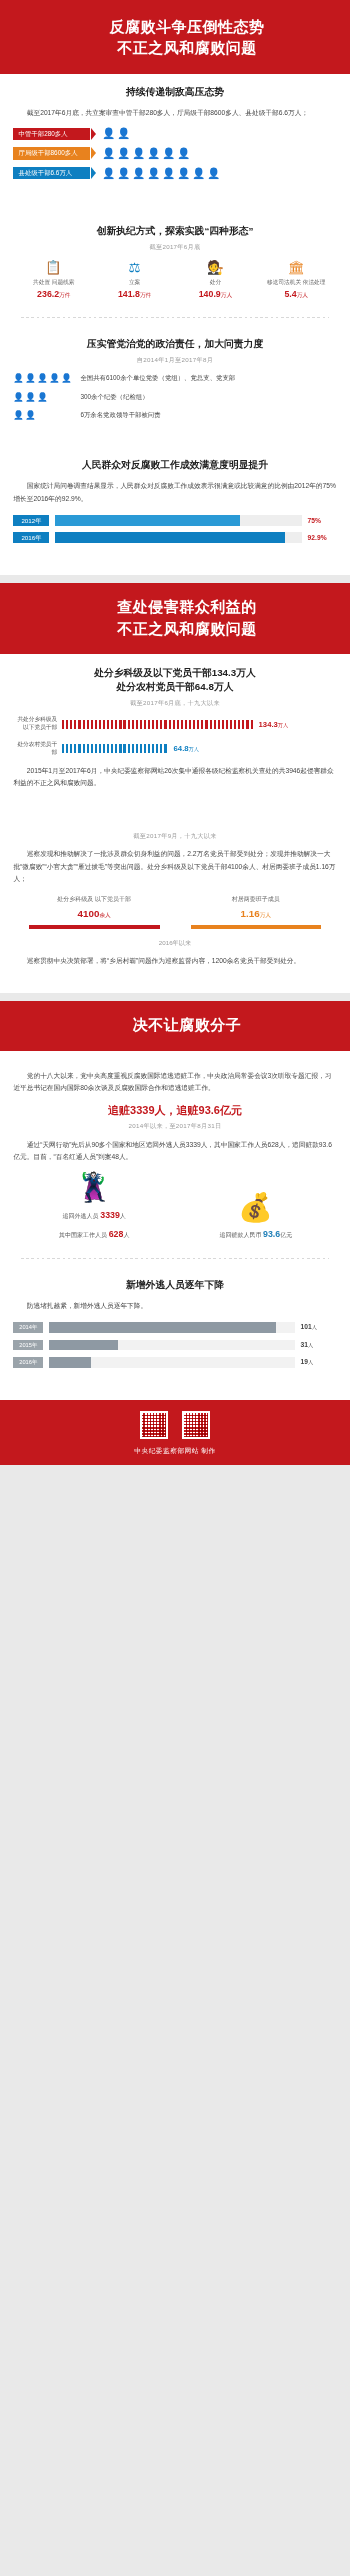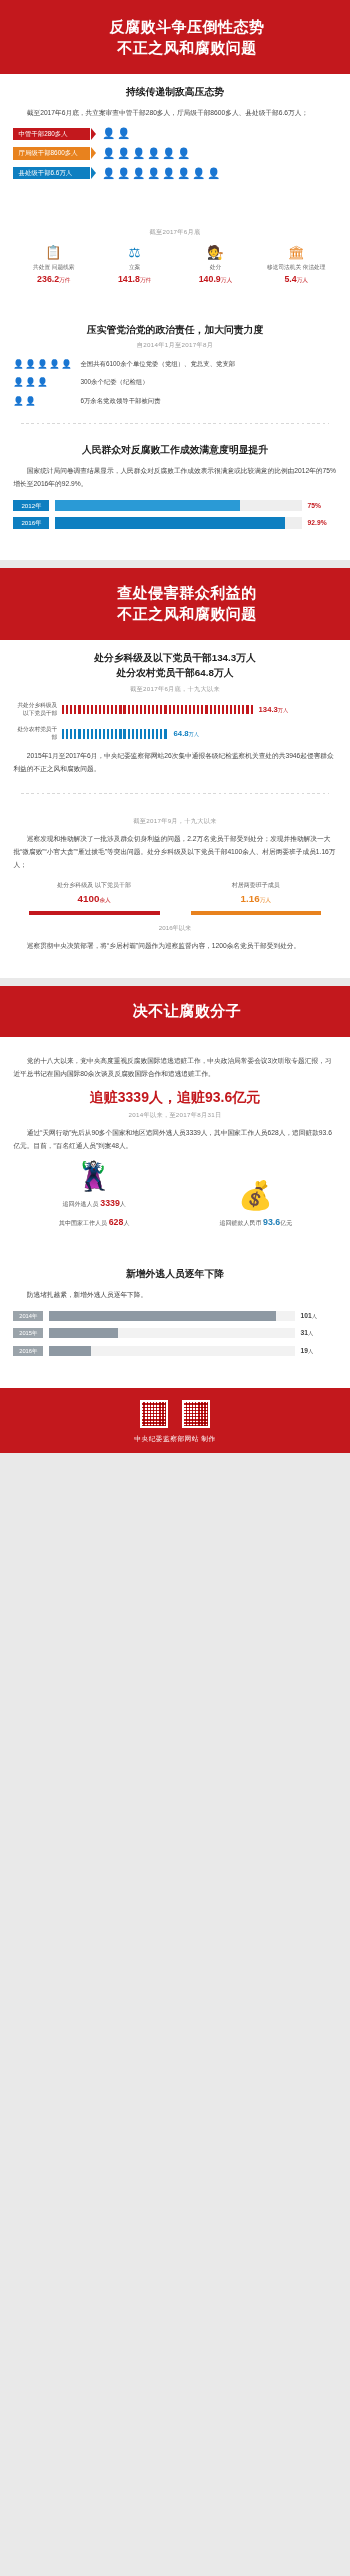--- a/index.html
+++ b/index.html
@@ -182,21 +182,21 @@
   .stat2-cap { font-size: 6px; color: #666; line-height: 1.6; }
   .stat2-val { font-size: 9.8px; font-weight: bold; color: #c3181d; margin-top: 3.1px; }
   .stat2-val.orange { color: #e8821e; }
   .stat2-val small { font-size: 5.7px; font-weight: normal; }
   .stat2-bar { height: 4.1px; background: #c3181d; margin: 5.2px 15.5px 0 15.5px; }
   .stat2-bar.orange { background: #e8821e; }
 
   
   .hl-center { text-align: center; margin-top: 8.2px; }
   .hl-center .y { font-size: 6.2px; color: #9a9a9a; }
-  .hl-big { font-size: 14px; font-weight: bold; color: #c3181d; }
+  .hl-big { font-size: 11px; font-weight: bold; color: #c3181d; }
 
   
   .illus {
     display: flex;
     justify-content: space-around;
     align-items: flex-end;
     margin-top: 10.3px;
   }
   .illus-fig { text-align: center; width: 46%; }
   .fig-art { font-size: 28px; line-height: 1; }
@@ -273,20 +273,21 @@
         <div class="hbar-row">
           <div class="hbar-label c3">县处级干部6.6万人</div>
           <div class="hbar-icons p3">👤👤👤👤👤👤👤👤</div>
         </div>
       </div>
     </div>
 
     <div class="divider-dots"></div>
 
     <div class="block">
+      <div class="block-head">创新执纪方式，探索实践“四种形态”</div>
       <div class="block-sub">截至2017年6月底</div>
       <div class="quad">
         <div class="quad-item">
           <div class="quad-icon">📋</div>
           <div class="quad-cap">共处置
 问题线索</div>
           <div class="quad-val"><span>236.2</span><small>万件</small></div>
         </div>
         <div class="quad-item">
           <div class="quad-icon blue">⚖</div>

